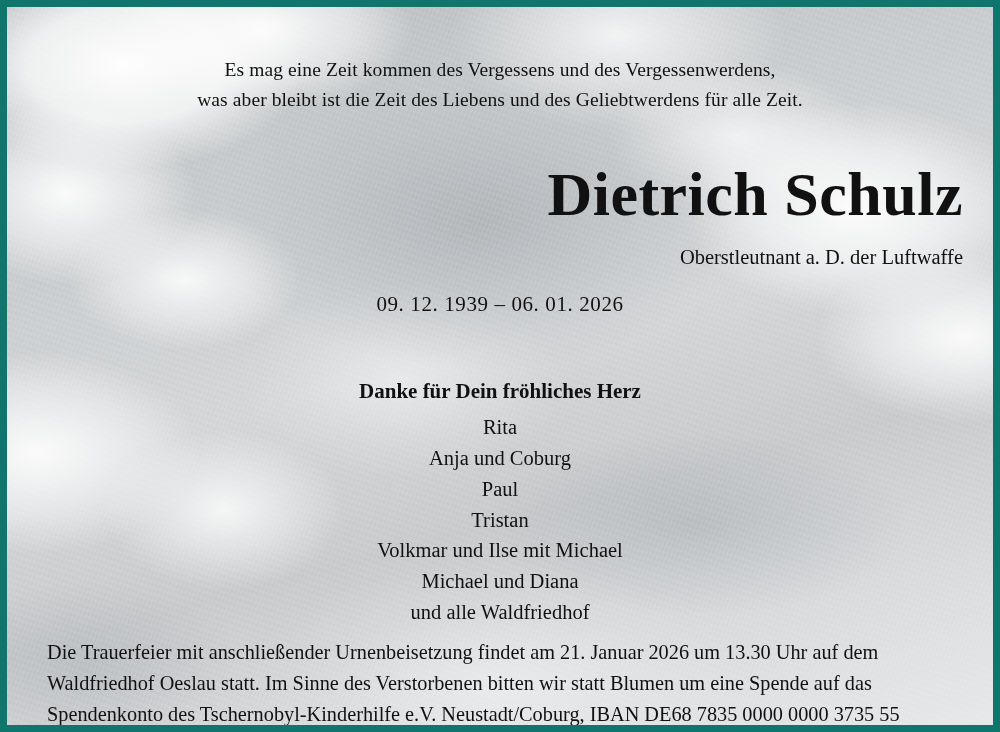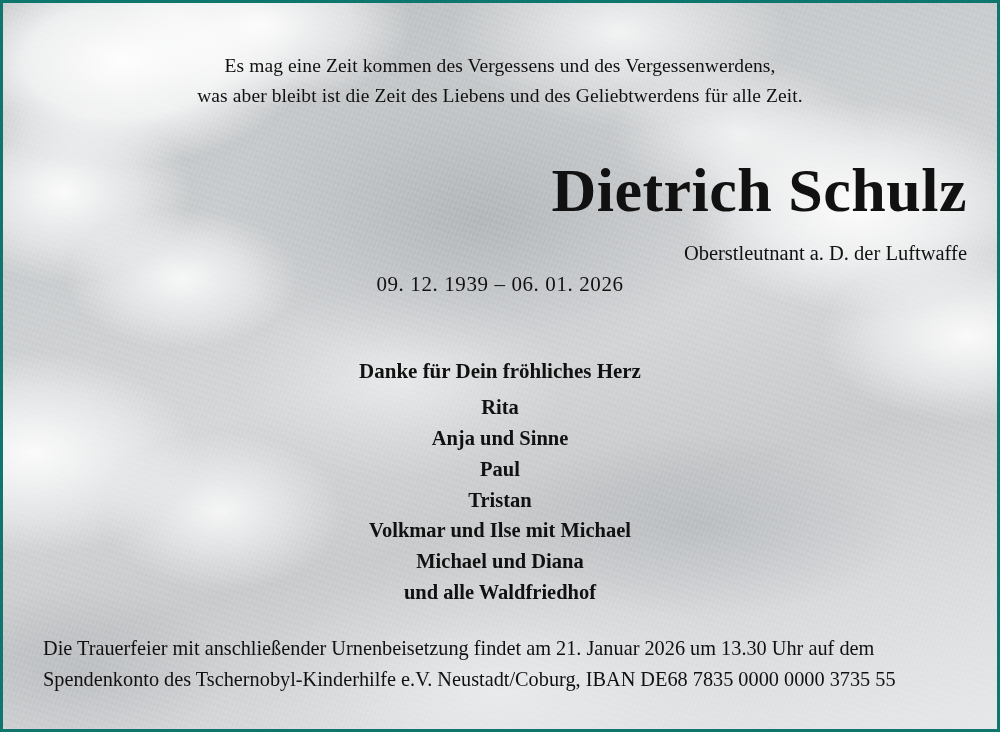--- a/index.html
+++ b/index.html
@@ -12,21 +12,21 @@
     height: 732px;
     overflow: hidden;
     font-family: "Liberation Serif", serif;
   }
 
   .obituary {
     position: relative;
     width: 1000px;
     height: 732px;
     box-sizing: border-box;
-    border: 3px solid #0f766e;
+    border: 7px solid #0f766e;
     overflow: hidden;
     background: #c9cbcd;
   }
 
   
   .sky {
     position: absolute;
     inset: 0;
     background:
       radial-gradient(ellipse 260px 150px at 12% 8%, rgba(255,255,255,0.98) 0%, rgba(255,255,255,0.75) 38%, rgba(255,255,255,0) 70%),
@@ -90,37 +90,36 @@
   }
 
   .rank {
     margin-top: 16px;
     font-size: 20.5px;
     line-height: 1.4;
     text-align: right;
   }
 
   .dates {
-    margin-top: 4px;
+    margin-top: 20px;
     font-size: 21px;
     letter-spacing: 0.6px;
   }
 
   .thanks {
     margin-top: 60px;
     font-size: 21px;
     font-weight: 700;
     line-height: 1.4;
   }
 
   .mourners {
     margin-top: 6px;
     font-size: 20.5px;
     line-height: 1.50;
-    font-weight: bold;
   }
   .mourners .mourner { display: block; }
 
   .notice {
     position: absolute;
     left: 40px;
     right: 30px;
     top: 582px;
     font-size: 20.3px;
     line-height: 1.52;
@@ -146,27 +145,28 @@
     <div class="deceased-name">Dietrich Schulz</div>
 
     <div class="rank">Oberstleutnant a. D. der Luftwaffe</div>
 
     <div class="dates">09. 12. 1939  –  06. 01. 2026</div>
 
     <div class="thanks">Danke für Dein fröhliches Herz</div>
 
     <div class="mourners">
       <span class="mourner">Rita</span>
-      <span class="mourner">Anja und Sinne</span>
+      <span class="mourner">Anja und Coburg</span>
       <span class="mourner">Paul</span>
       <span class="mourner">Tristan</span>
       <span class="mourner">Volkmar und Ilse mit Michael</span>
       <span class="mourner">Michael und Diana</span>
       <span class="mourner">und alle Waldfriedhof</span>
     </div>
 
     <div class="notice">
       <span class="line">Die Trauerfeier mit anschließender Urnenbeisetzung findet am 21. Januar 2026 um 13.30 Uhr auf dem</span>
+      <span class="line">Waldfriedhof Oeslau statt. Im Sinne des Verstorbenen bitten wir statt Blumen um eine Spende auf das</span>
       <span class="line">Spendenkonto des Tschernobyl-Kinderhilfe e.V. Neustadt/Coburg, IBAN DE68 7835 0000 0000 3735 55</span>
     </div>
 
   </div>
 </div>
 
 </body></html>

